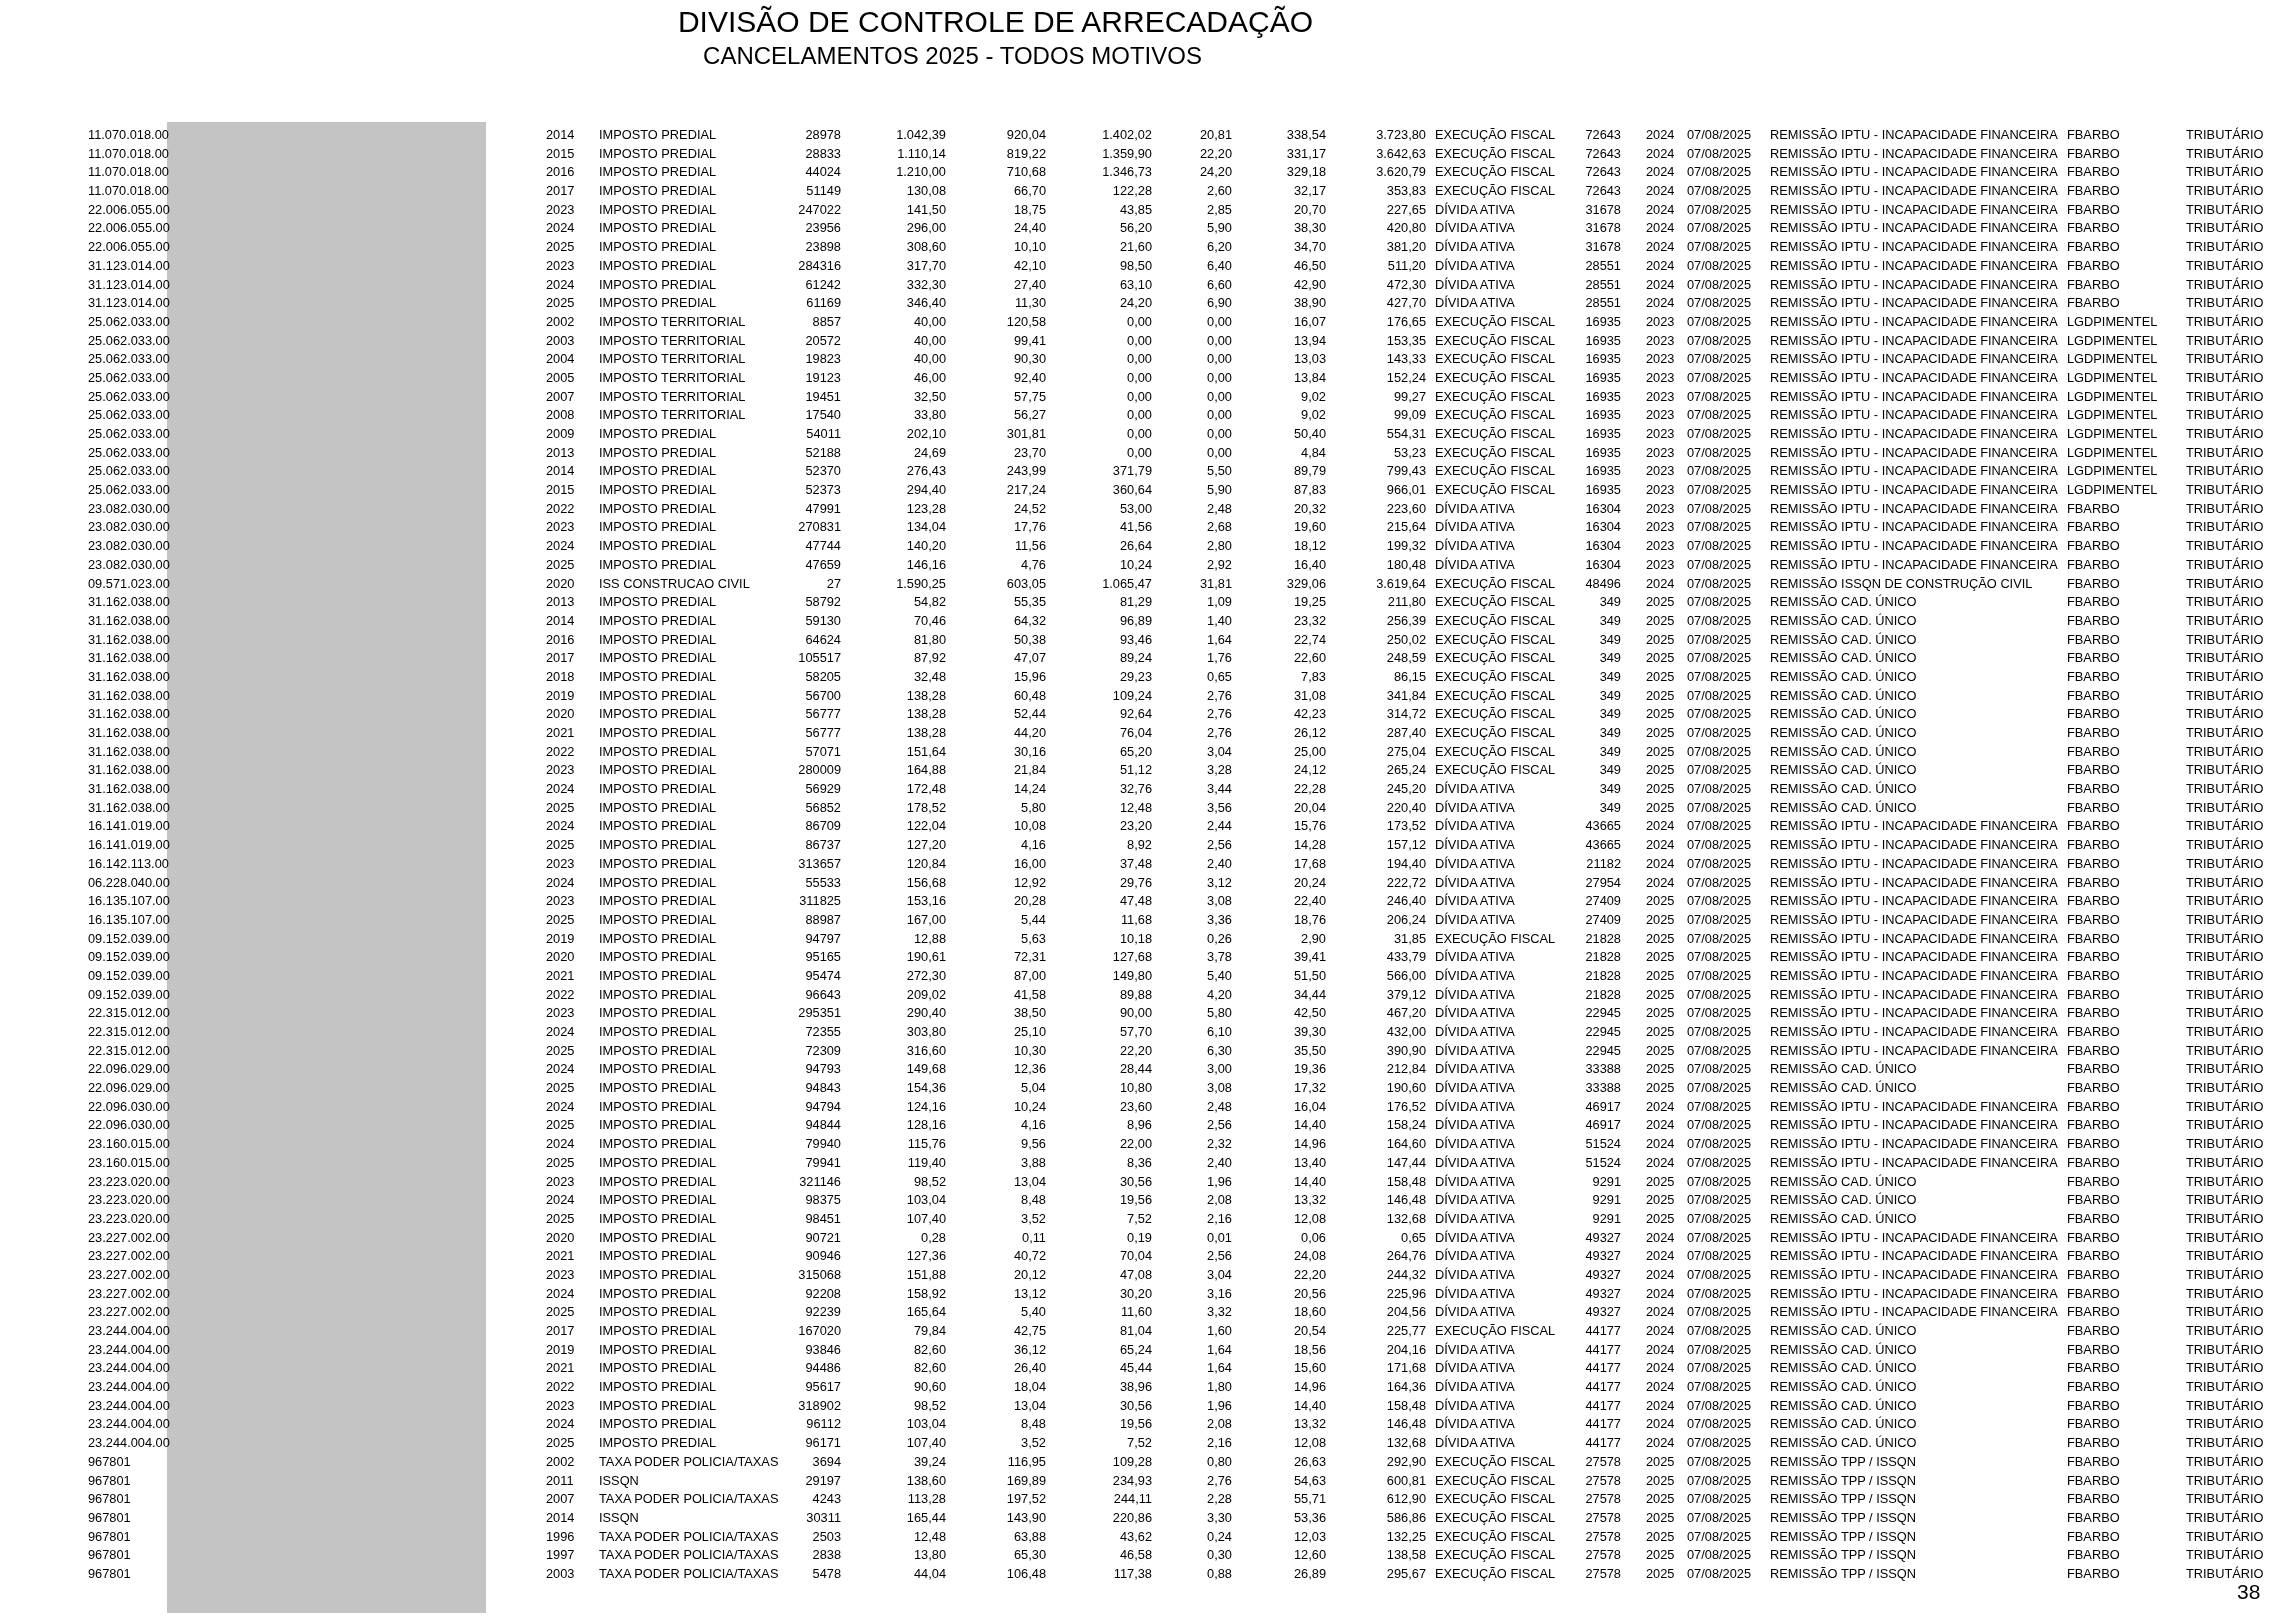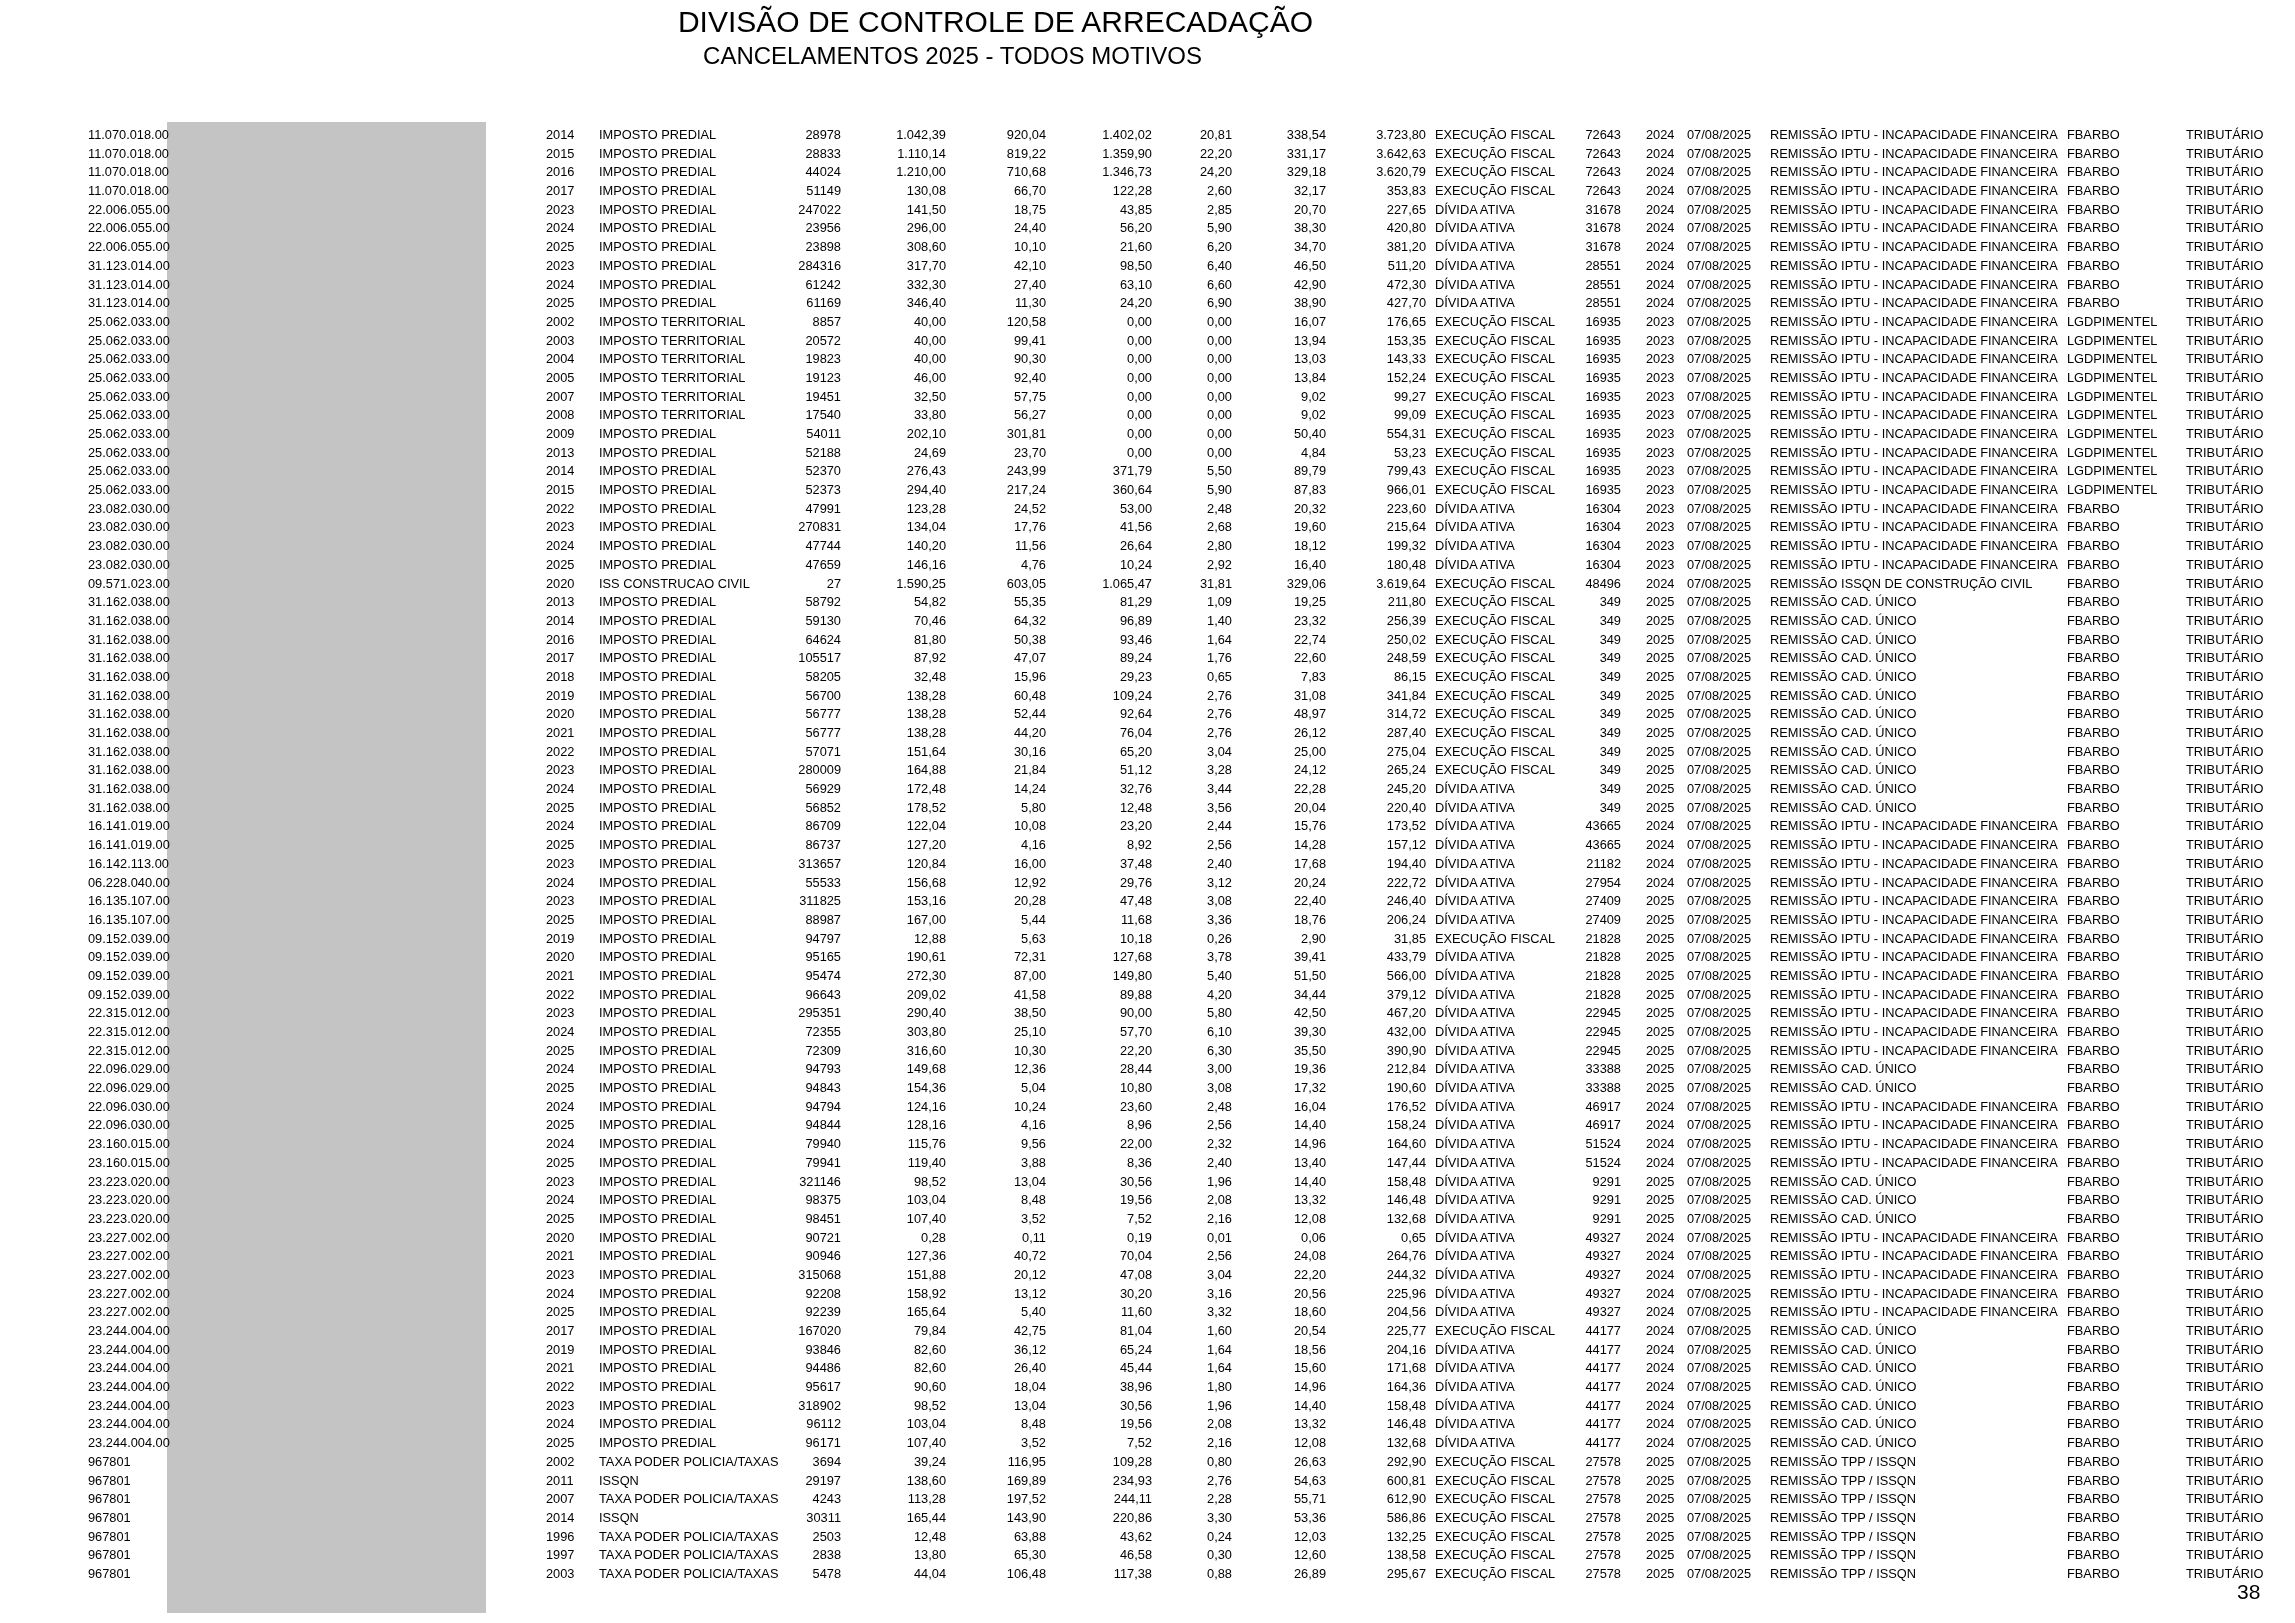--- a/index.html
+++ b/index.html
@@ -693,21 +693,21 @@
       </div>
       <div class="t-row">
         <span class="cell col-code">31.162.038.00</span>
         <span class="cell col-year">2020</span>
         <span class="cell col-tax">IMPOSTO PREDIAL</span>
         <span class="cell col-reg">56777</span>
         <span class="cell col-v1">138,28</span>
         <span class="cell col-v2">52,44</span>
         <span class="cell col-v3">92,64</span>
         <span class="cell col-v4">2,76</span>
-        <span class="cell col-v5">48,97</span>
+        <span class="cell col-v5">42,23</span>
         <span class="cell col-v6">314,72</span>
         <span class="cell col-status">EXECUÇÃO FISCAL</span>
         <span class="cell col-proc">349</span>
         <span class="cell col-pyear">2025</span>
         <span class="cell col-date">07/08/2025</span>
         <span class="cell col-reason">REMISSÃO CAD. ÚNICO</span>
         <span class="cell col-user">FBARBO</span>
         <span class="cell col-cat">TRIBUTÁRIO</span>
       </div>
       <div class="t-row">

